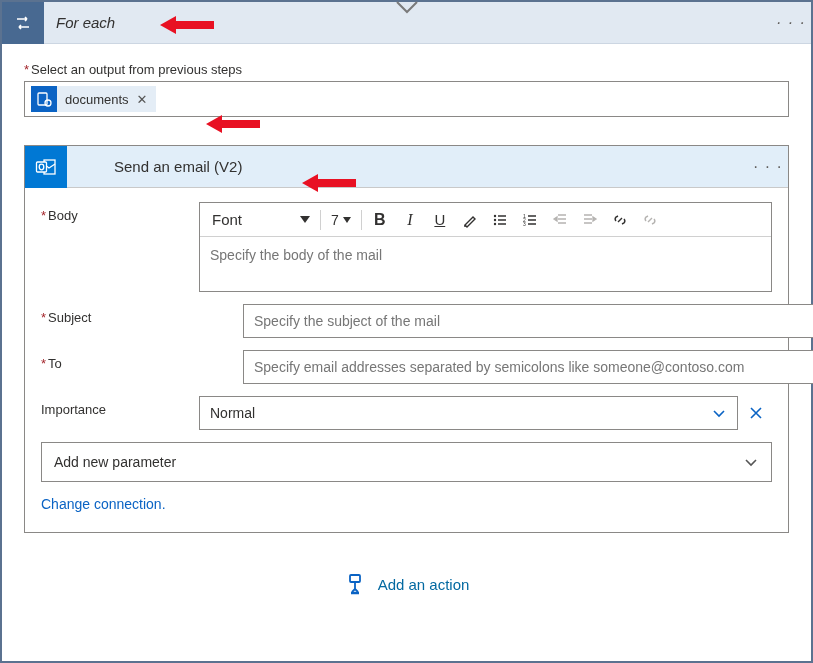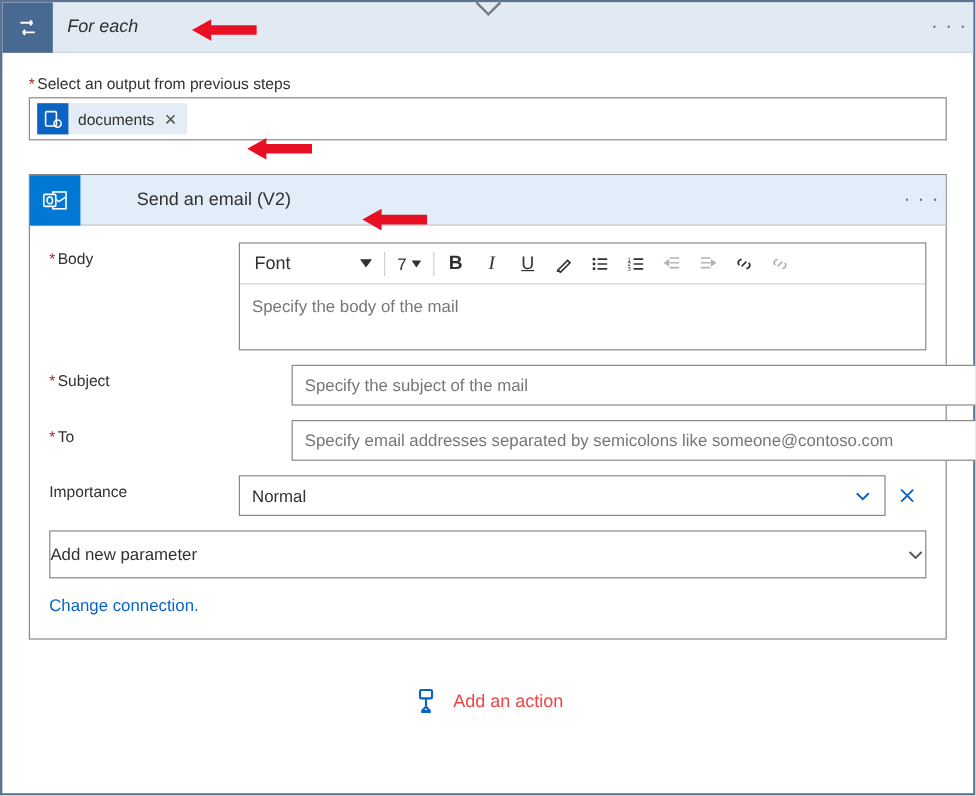--- a/index.html
+++ b/index.html
@@ -236,21 +236,21 @@
     width: 24px;
     text-align: center;
   }
 
   .add-param-box {
     height: 40px;
     border: 1px solid #8a8886;
     display: flex;
     align-items: center;
     justify-content: space-between;
-    padding: 0 0;
+    padding: 0 12px;
     cursor: pointer;
     margin-top: 4px;
   }
   .add-param-box .chev { color: #555; }
 
   .change-conn {
     text-align: left;
     padding: 14px 0 4px 0;
   }
   .change-conn a {
@@ -261,21 +261,21 @@
   }
 
   .add-action-row {
     text-align: center;
     padding: 40px 0 0 0;
   }
   .add-action-link {
     display: inline-flex;
     align-items: center;
     gap: 12px;
-    color: #ef4444;
+    color: #0369a1;
     font-size: 15px;
     cursor: pointer;
   }
 
   
   .red-arrow {
     position: absolute;
     height: 20px;
     pointer-events: none;
   }

